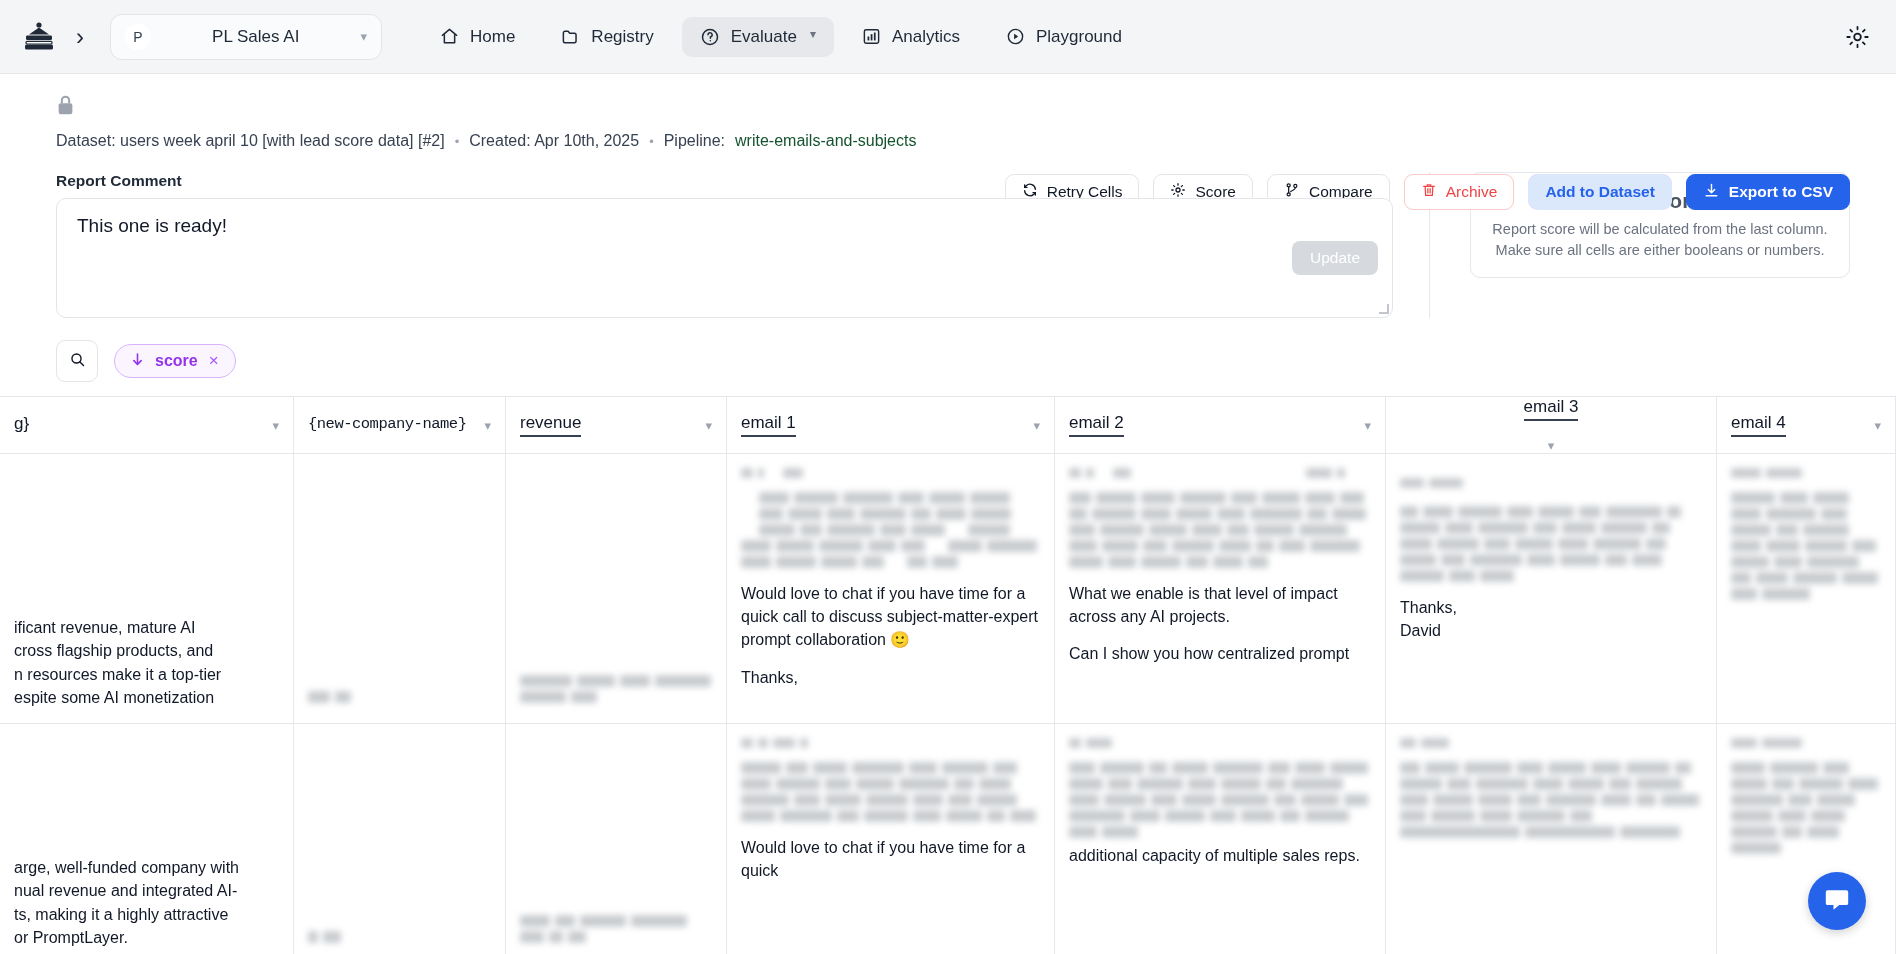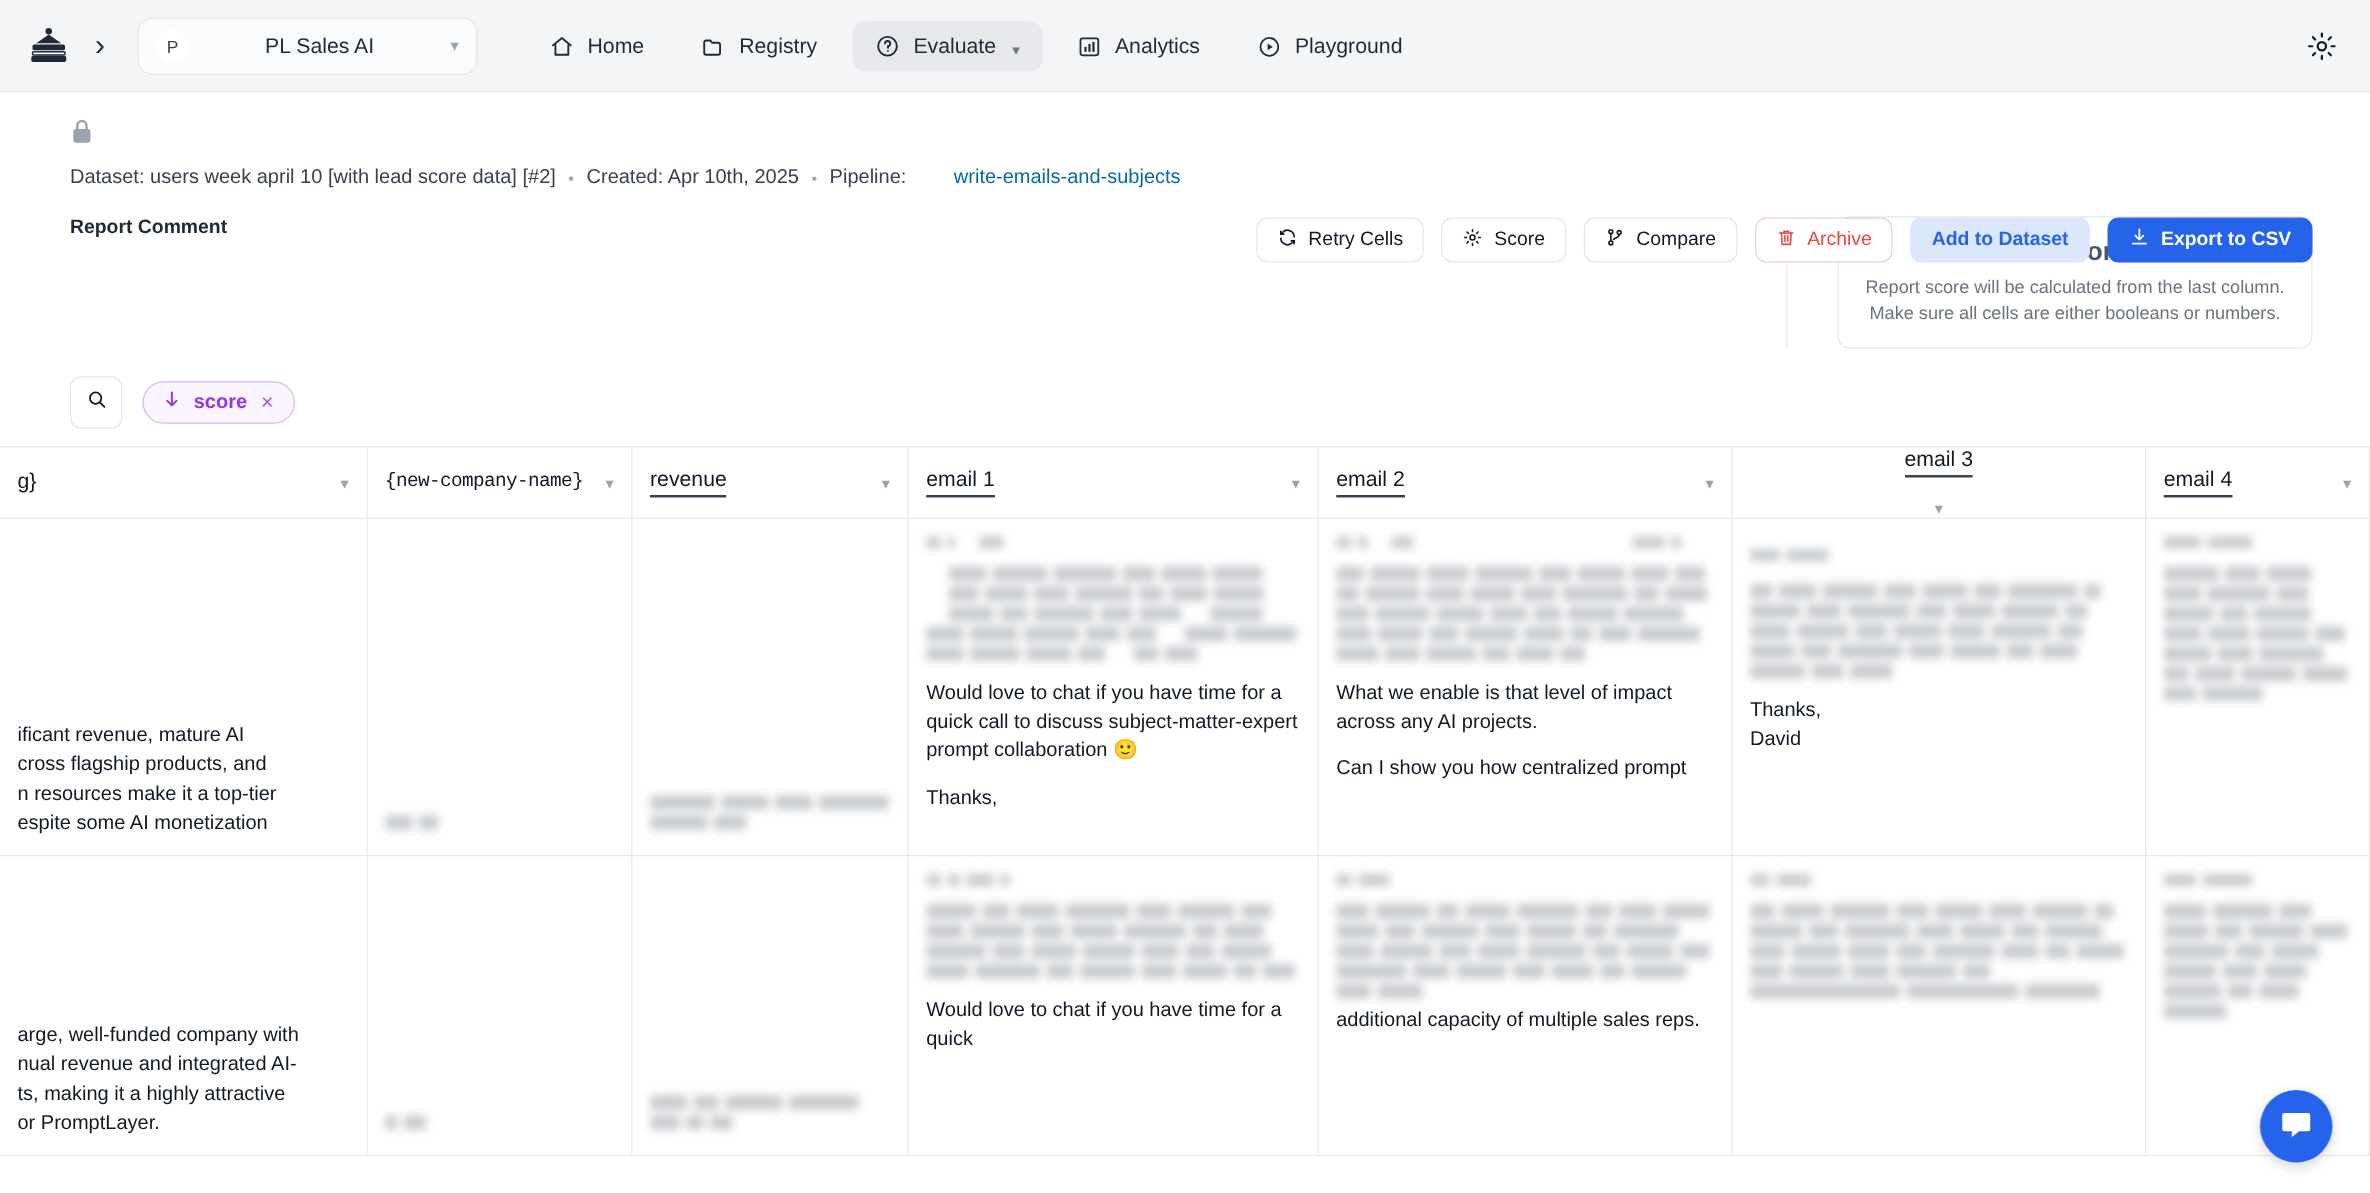--- a/index.html
+++ b/index.html
@@ -39,21 +39,21 @@
     width: 26px; height: 26px; border-radius: 50%;
     background: #ffffff; color: #374151;
     display:flex; align-items:center; justify-content:center;
     font-size: 14px; font-weight: 500;
   }
   .ws-name { flex:1; text-align:center; font-size: 17px; color:#1f2937; }
   .ws-chev { color:#9ca3af; font-size: 13px; }
 
   .nav-items { display:flex; align-items:center; gap: 10px; margin-left: 40px; }
   .nav-item {
-    display:flex; align-items:flex-end; gap: 11px;
+    display:flex; align-items:flex-start; gap: 11px;
     padding: 10px 18px; border-radius: 10px;
     font-size: 17px; color:#1f2937; cursor:pointer;
     white-space: nowrap;
   }
   .nav-item.active { background:#e6e8ec; }
   .nav-item svg { display:block; }
   .nav-caret { color:#6b7280; font-size:12px; margin-left:2px; }
 
   .gear-btn {
     position:absolute; right: 26px; top: 50%; transform: translateY(-50%);
@@ -65,21 +65,21 @@
   .title-row { display:flex; align-items:center; gap: 14px; }
   .lock-icon { margin-top: 4px; }
   .page-title { font-size: 34px; font-weight: 700; letter-spacing: -0.3px; color:#111827; }
 
   .meta-row {
     margin-top: 12px;
     font-size: 16px; color:#374151;
     display:flex; align-items:center; gap:10px; flex-wrap: nowrap;
   }
   .meta-dot { color:#9ca3af; font-size: 13px; }
-  .meta-link { color:#0369a1; text-decoration: none; cursor:pointer;margin-left:28px; }
+  .meta-link { color:#14532d; text-decoration: none; cursor:pointer; }
 
   .actions {
     position:absolute; right: 46px; top: 100px;
     display:flex; align-items:center; gap: 14px;
   }
   .btn {
     display:flex; align-items:center; gap:9px;
     height: 36px; padding: 0 16px;
     border-radius: 9px; font-size: 15.5px;
     border: 1px solid #e3e5e9; background:#fff; color:#111827;
@@ -356,20 +356,25 @@
           </svg>
       </span>
       <span>Export to CSV</span>
     </button>
   </div>
 </div>
 
 <div class="mid">
   <div class="comment-col">
     <div class="comment-label">Report Comment</div>
+    <div class="comment-box">
+      <span>This one is ready!</span>
+      <button class="update-btn">Update</button>
+      <span class="resize"></span>
+    </div>
   </div>
 
   <div class="score-col">
     <div class="score-card">
       <div class="score-title">No score.</div>
       <div class="score-sub">
         <div>Report score will be calculated from the last column.</div>
         <div>Make sure all cells are either booleans or numbers.</div>
       </div>
     </div>

